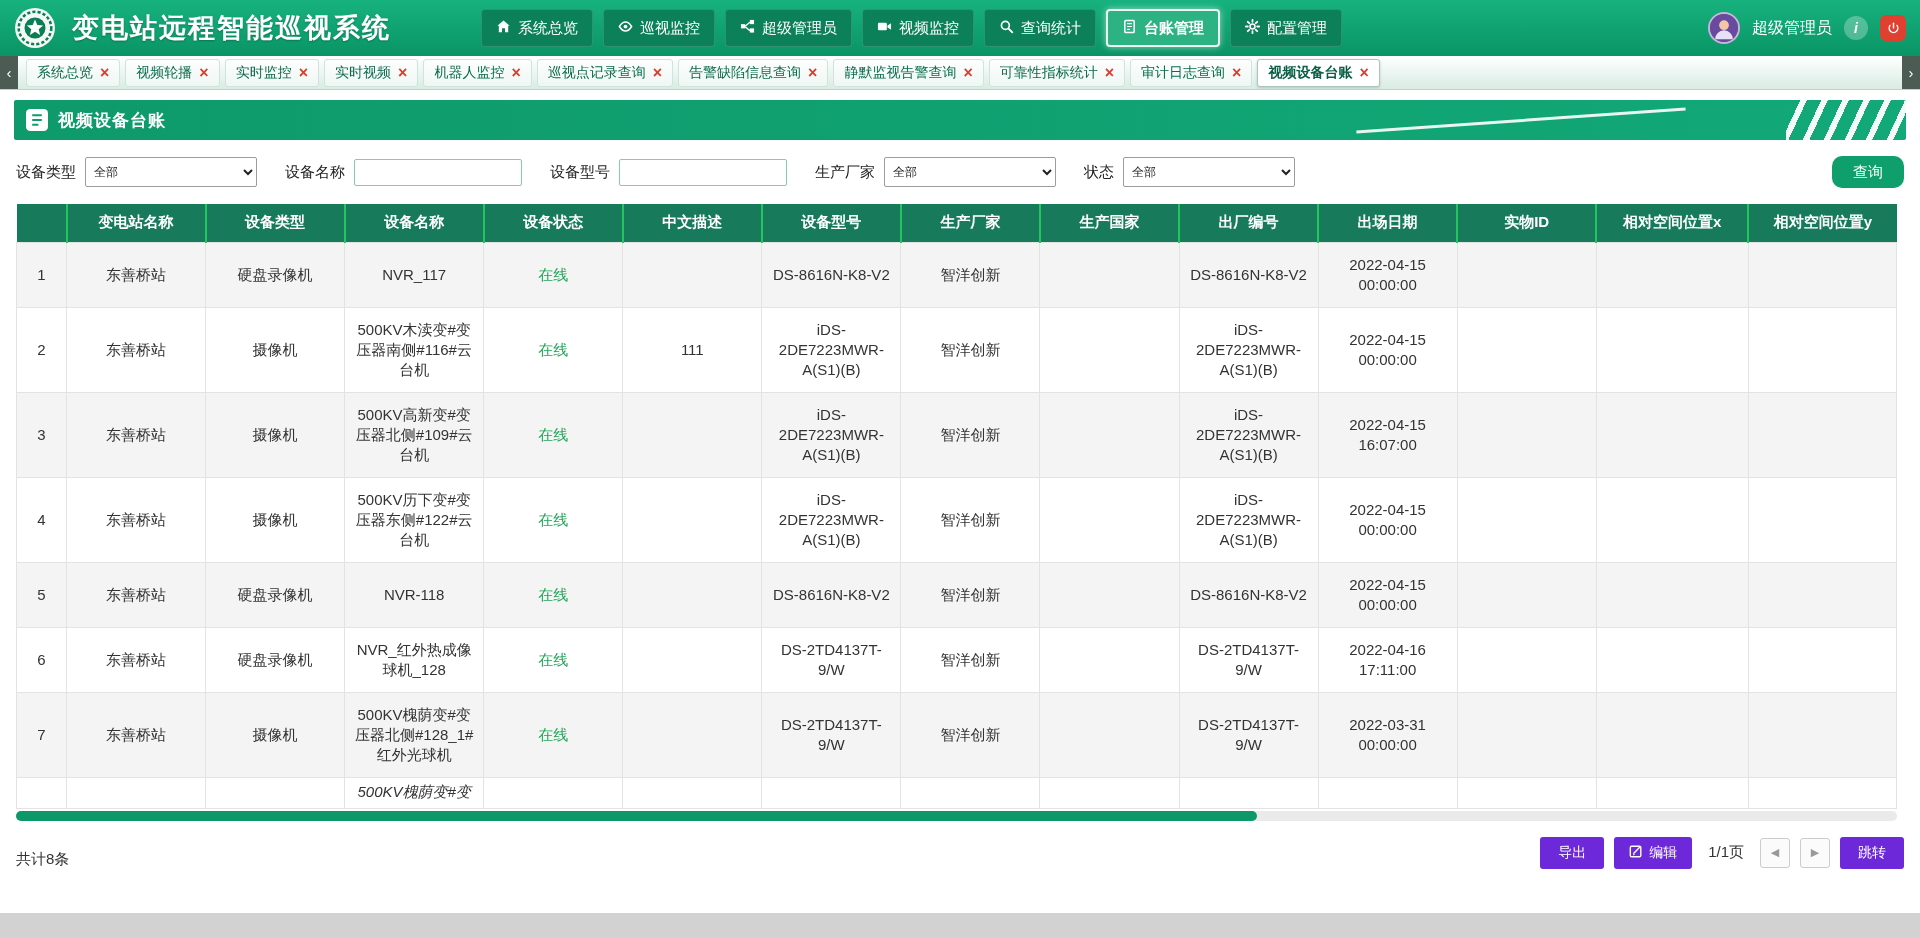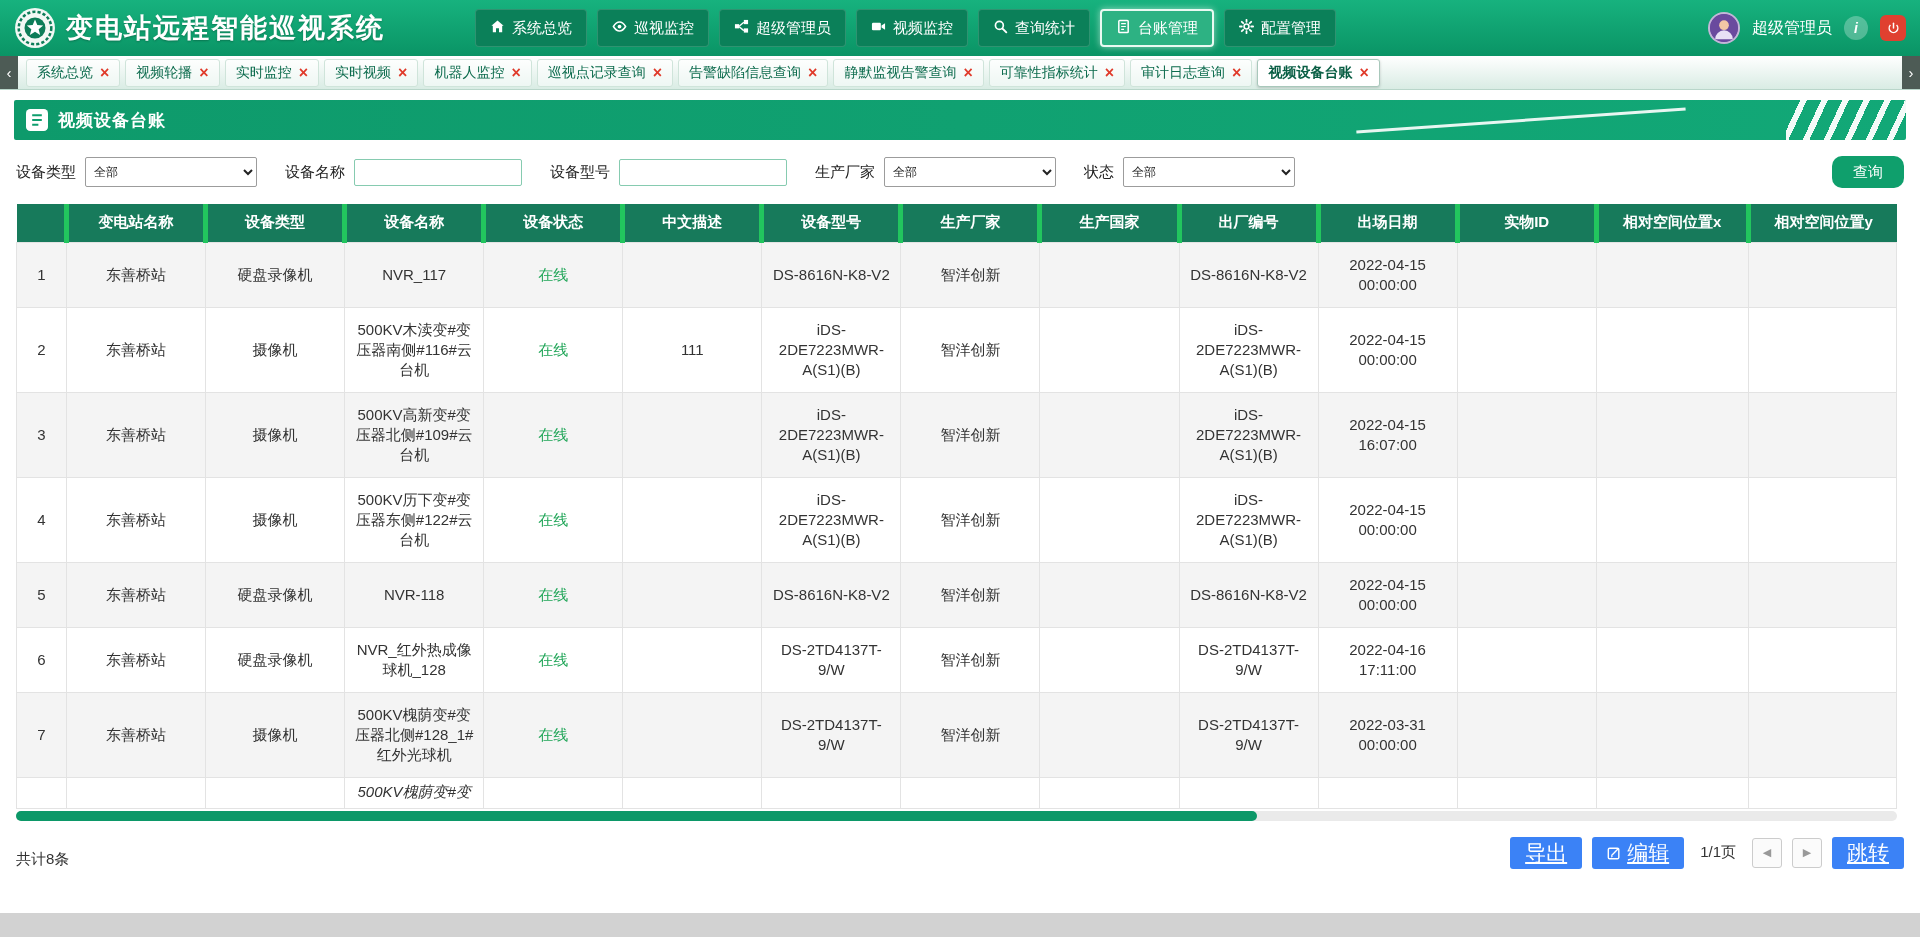--- a/index.html
+++ b/index.html
@@ -6,30 +6,30 @@
   html,body { margin:0; padding:0; }
   body {
     width:1920px; height:937px; overflow:hidden;
     background:#d2d2d2;
     font-family:"Liberation Sans","DejaVu Sans",sans-serif;
   }
 
   
   .topbar { height:56px; background:linear-gradient(180deg,#17b27e,#0a9465);
     display:flex; align-items:center; padding:0 14px; }
-  .brand { display:flex; align-items:center; gap:10px; }
+  .brand { display:flex; align-items:center; gap:16px; }
   .logo { width:42px; height:42px; flex:none; }
   .app-title { color:#fff; font-size:27px; font-weight:bold; letter-spacing:2px; margin:0;
     text-shadow:0 1px 2px rgba(0,0,0,.25); }
   .mainnav { display:flex; gap:10px; margin-left:90px; }
   .nav-btn { display:flex; align-items:center; gap:7px; height:38px; padding:0 14px;
     background:#0b8059; border:1px solid rgba(255,255,255,.15); border-radius:4px;
     color:#fff; font-size:15px; cursor:pointer; white-space:nowrap; }
   .nav-btn.active { background:#2db283; border:2px solid #eafaf2;
-    box-shadow:0 0 7px rgba(255,255,255,.55); font-weight:normal; }
+    box-shadow:0 0 7px rgba(255,255,255,.55); font-weight:bold; }
   .userarea { margin-left:auto; display:flex; align-items:center; gap:12px;text-align:right; }
   .avatar { width:32px; height:32px; border-radius:50%; overflow:hidden; background:#6a4a9e;
     border:2px solid rgba(255,255,255,.6); cursor:pointer; flex:none; }
   .username { color:#fff; font-size:16px; }
   .info-btn { width:24px; height:24px; border-radius:50%; background:rgba(255,255,255,.28);
     color:#fff; font-size:14px; font-weight:bold; font-style:italic;
     display:flex; align-items:center; justify-content:center; cursor:pointer; }
   .power-btn { width:26px; height:26px; border-radius:6px; background:#e04030;
     display:flex; align-items:center; justify-content:center; cursor:pointer; }
 
@@ -67,42 +67,42 @@
     font-size:12px; color:#222; padding:0 4px; background:#fff; }
   .filterbar input { width:168px; height:27px; border:1px solid #86cbb0; border-radius:2px;
     font-size:14px; padding:0 6px; }
   .btn-query { margin-left:auto; width:72px; height:32px; background:#0f9f6c; color:#fff;
     border:none; border-radius:10px; font-size:15px; cursor:pointer; }
 
   
   .table-wrap { margin:4px 16px 0; }
   table.devices { border-collapse:collapse; table-layout:fixed; width:1881px; }
   .devices th { background:#177a5b; color:#fff; font-size:15px; font-weight:bold; height:38px;
-    border-right:5px solid #22c55e; padding:0 4px; }
+    border-right:2px solid #22c55e; padding:0 4px; }
   .devices th:last-child { border-right:none; }
   .devices td { border:1px solid #e3e3e3; font-size:15px; color:#333; text-align:center;
     padding:12px 6px; height:44px; line-height:20px; word-break:break-word; vertical-align:middle; }
   .devices tbody tr:nth-child(odd) td { background:#f4f4f4; }
   .devices tbody tr:nth-child(even) td { background:#fff; }
   .devices td.online { color:#1fa557;text-align:center; }
   .devices tr.partial td { height:auto; padding:4px 6px; }
   .devices tr.partial .cellclip { height:22px; overflow:hidden;font-style:italic; }
 
   .hscroll { margin-top:2px; height:10px; background:#eaeaea; border-radius:5px;
     position:relative; width:1881px; }
   .hthumb { position:absolute; left:0; top:0; height:10px; width:66%;
     background:#0c9868; border-radius:5px; cursor:pointer; }
 
   
   .footerbar { display:flex; align-items:flex-end; padding:16px 16px; }
   .total-text { font-size:15px; color:#333; }
   .footer-right { margin-left:auto; display:flex; align-items:center; gap:10px; }
-  .btn-green { height:32px; min-width:64px; background:#3b82f6; color:#fff; border:none;
-    border-radius:3px; font-size:21px; cursor:pointer; display:flex; align-items:center;
-    justify-content:center; gap:6px; padding:0 15px;text-decoration:underline; }
+  .btn-green { height:32px; min-width:64px; background:#6d28d9; color:#fff; border:none;
+    border-radius:3px; font-size:14px; cursor:pointer; display:flex; align-items:center;
+    justify-content:center; gap:6px; padding:0 15px; }
   .page-ind { font-size:15px; color:#333; margin:0 6px; }
   .pg-btn { width:30px; height:30px; background:#fbfbfb; border:1px solid #ccc; border-radius:3px;
     color:#999; font-size:11px; display:flex; align-items:center; justify-content:center; cursor:pointer; }
 </style>
 </head>
 <body>
 
 <header class="topbar">
   <div class="brand">
     <div class="logo">

